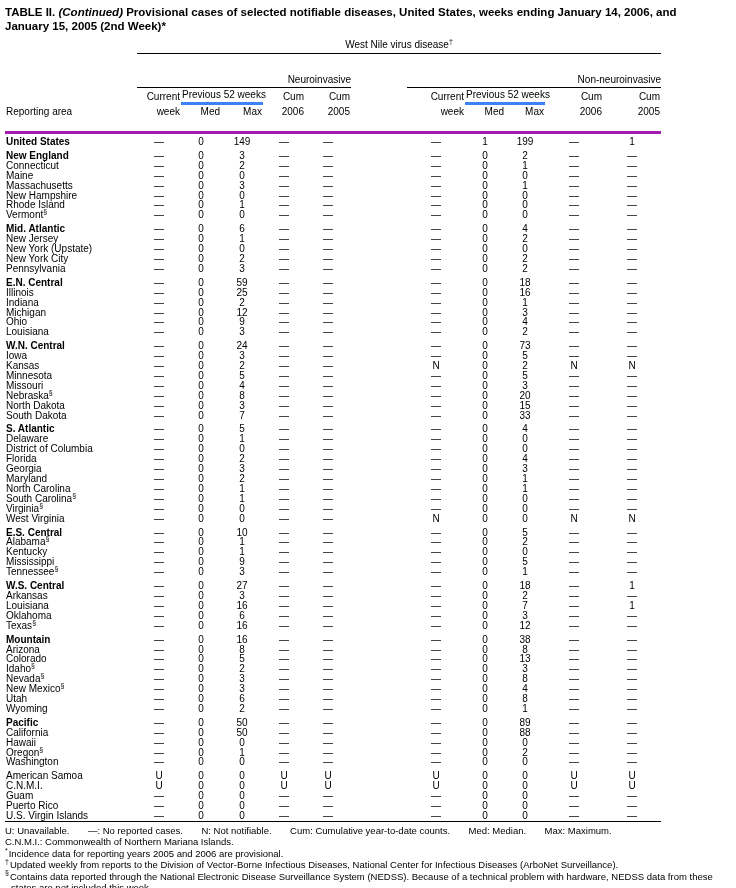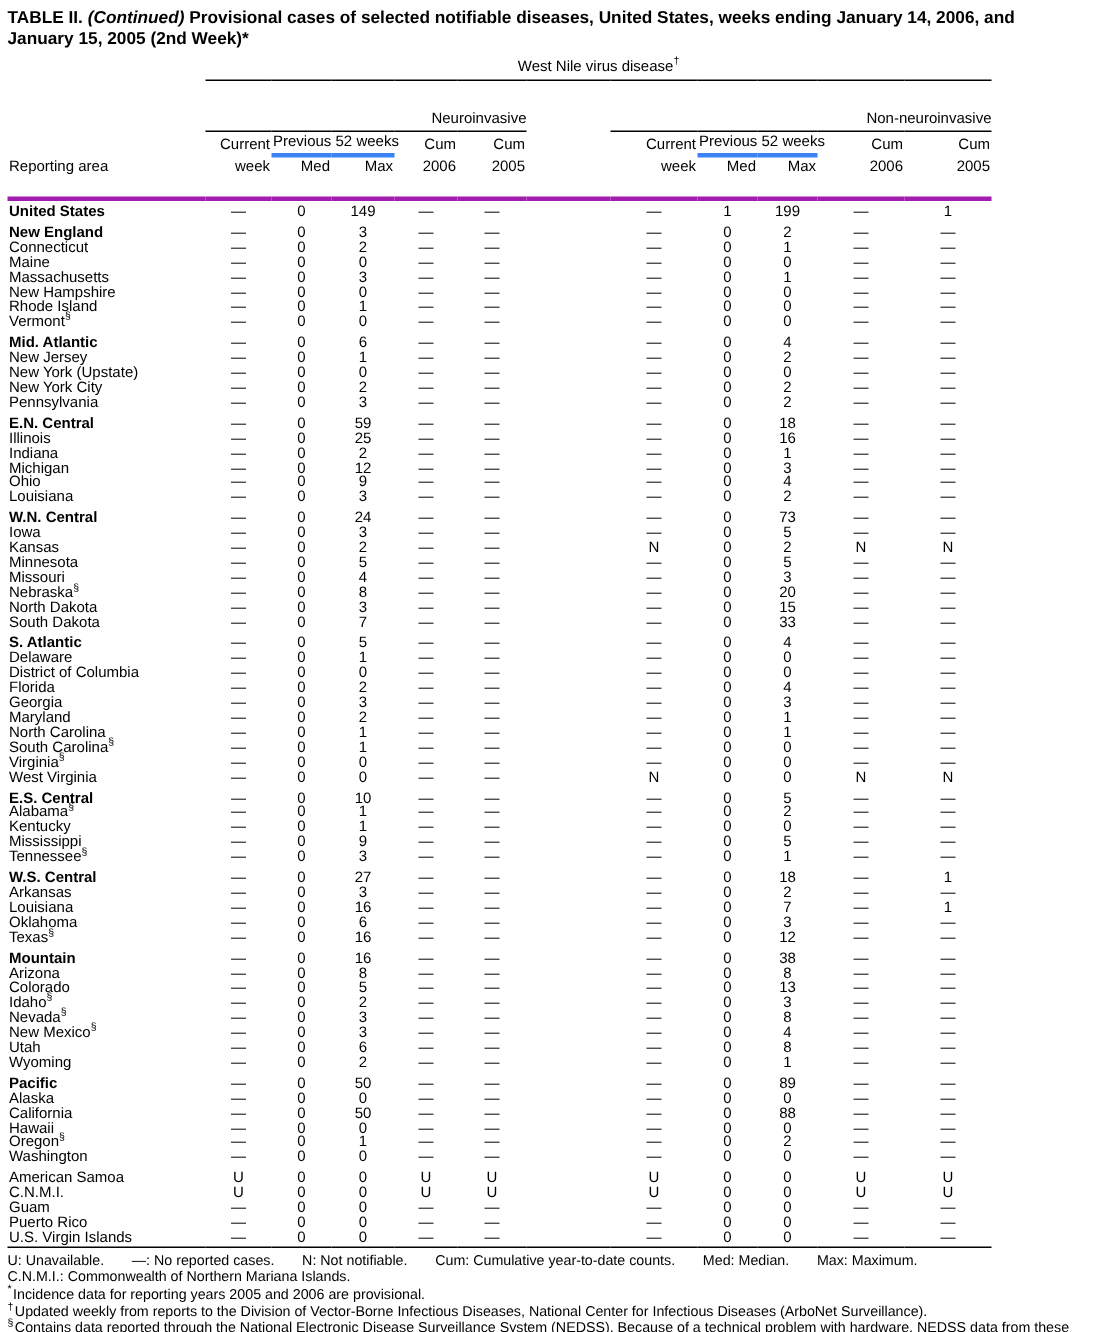--- a/index.html
+++ b/index.html
@@ -940,34 +940,20 @@
         <td class="val">—</td>
         <td class="val">—</td>
         <td></td>
         <td class="val">—</td>
         <td class="val">0</td>
         <td class="val">89</td>
         <td class="val">—</td>
         <td class="val">—</td>
       </tr>
       <tr>
-        <td class="area">Alaska</td>
-        <td class="val">—</td>
-        <td class="val">0</td>
-        <td class="val">0</td>
-        <td class="val">—</td>
-        <td class="val">—</td>
-        <td></td>
-        <td class="val">—</td>
-        <td class="val">0</td>
-        <td class="val">0</td>
-        <td class="val">—</td>
-        <td class="val">—</td>
-      </tr>
-      <tr>
         <td class="area">California</td>
         <td class="val">—</td>
         <td class="val">0</td>
         <td class="val">50</td>
         <td class="val">—</td>
         <td class="val">—</td>
         <td></td>
         <td class="val">—</td>
         <td class="val">0</td>
         <td class="val">88</td>

